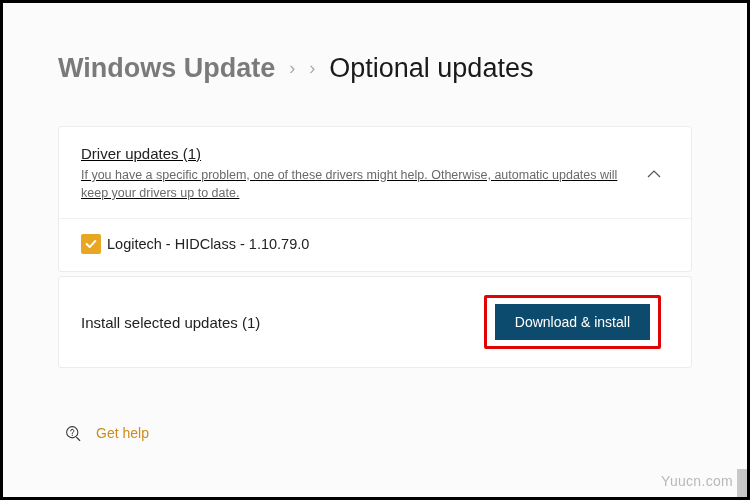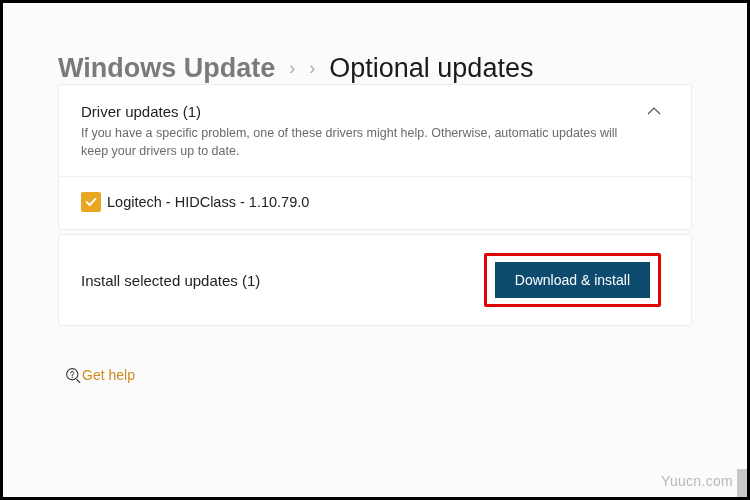--- a/index.html
+++ b/index.html
@@ -16,20 +16,21 @@
       position: relative;
       overflow: hidden;
     }
     .container {
       padding: 50px 55px 20px 55px;
     }
     .breadcrumb {
       display: flex;
       align-items: center;
       gap: 14px;
+      margin-bottom: 42px;
     }
     .breadcrumb-link {
       font-size: 27px;
       font-weight: 600;
       color: #7a7a7a;
       cursor: pointer;
     }
     .breadcrumb-sep {
       font-size: 18px;
       color: #aaa;
@@ -42,22 +43,24 @@
     }
     .card {
       background: #ffffff;
       border: 1px solid #ececec;
       border-radius: 3px;
       margin-bottom: 4px;
     }
     .card-header {
       display: flex;
       justify-content: space-between;
+      align-items: center;
       padding: 18px 22px 16px 22px;
       cursor: pointer;
+      text-decoration: underline;
     }
     .card-header-text {
       flex: 1;
     }
     .card-title {
       font-size: 15px;
       color: #222;
       margin-bottom: 4px;
     }
     .card-subtitle {
@@ -120,22 +123,22 @@
       background: #0c4a6e;
       color: #fff;
       border: none;
       padding: 10px 20px;
       font-size: 14px;
       cursor: pointer;
     }
     .help-row {
       display: flex;
       align-items: center;
-      gap: 0;
-      margin-top: 40px;
+      gap: 14px;
+      margin-top: 56px;
       padding-left: 6px;
     }
     .help-icon {
       width: 18px;
       height: 18px;
       display: flex;
       align-items: center;
       justify-content: center;
     }
     .help-text {

